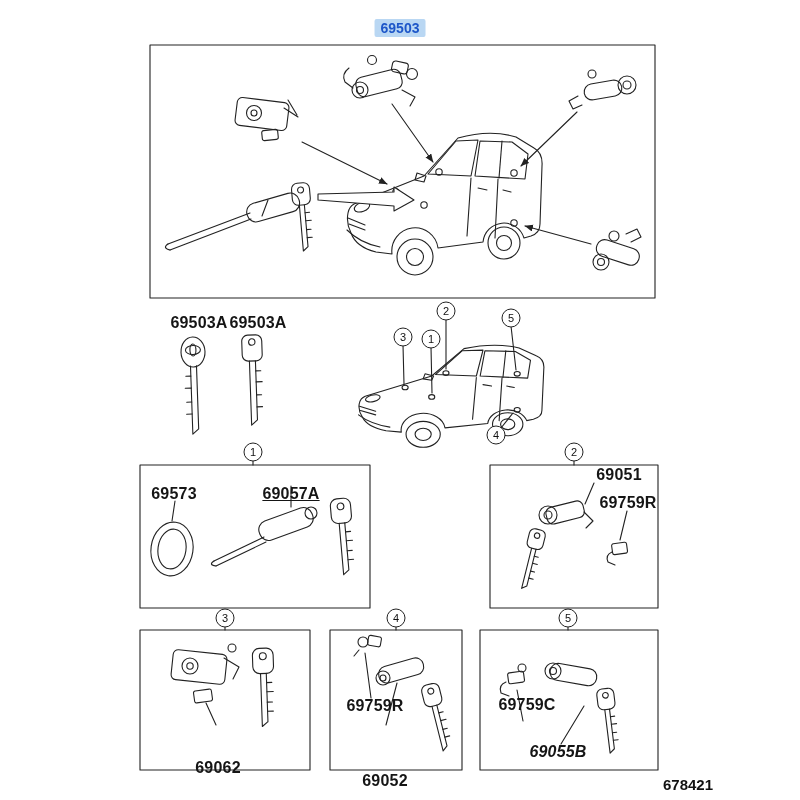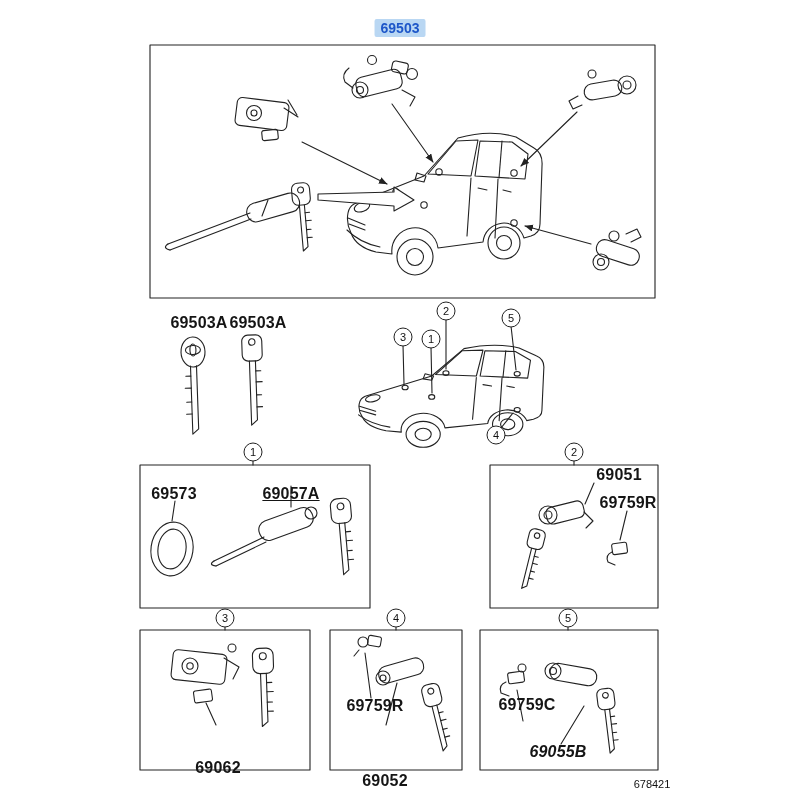--- a/index.html
+++ b/index.html
@@ -21,21 +21,21 @@
     cursor:pointer;
   }
   .callout {
     position:absolute; transform:translate(-50%,-50%);
     width:17px; height:17px; border:1.3px solid #222; border-radius:50%;
     background:#fff; display:flex; align-items:center; justify-content:center;
     font-size:11px; color:#111; line-height:1;
   }
   .fig-number {
     position:absolute; transform:translate(-50%,-50%);
-    font-size:11px; font-weight:normal; color:#111;
+    font-size:15px; font-weight:bold; color:#111;margin-left:36px;
   }
 </style>
 </head>
 <body>
 
 <div class="canvas">
 
   <svg class="art" width="800" height="800" viewBox="0 0 800 800">
     <defs>
       <marker id="ah" markerUnits="userSpaceOnUse" markerWidth="10" markerHeight="8" refX="8" refY="3.5" orient="auto">

